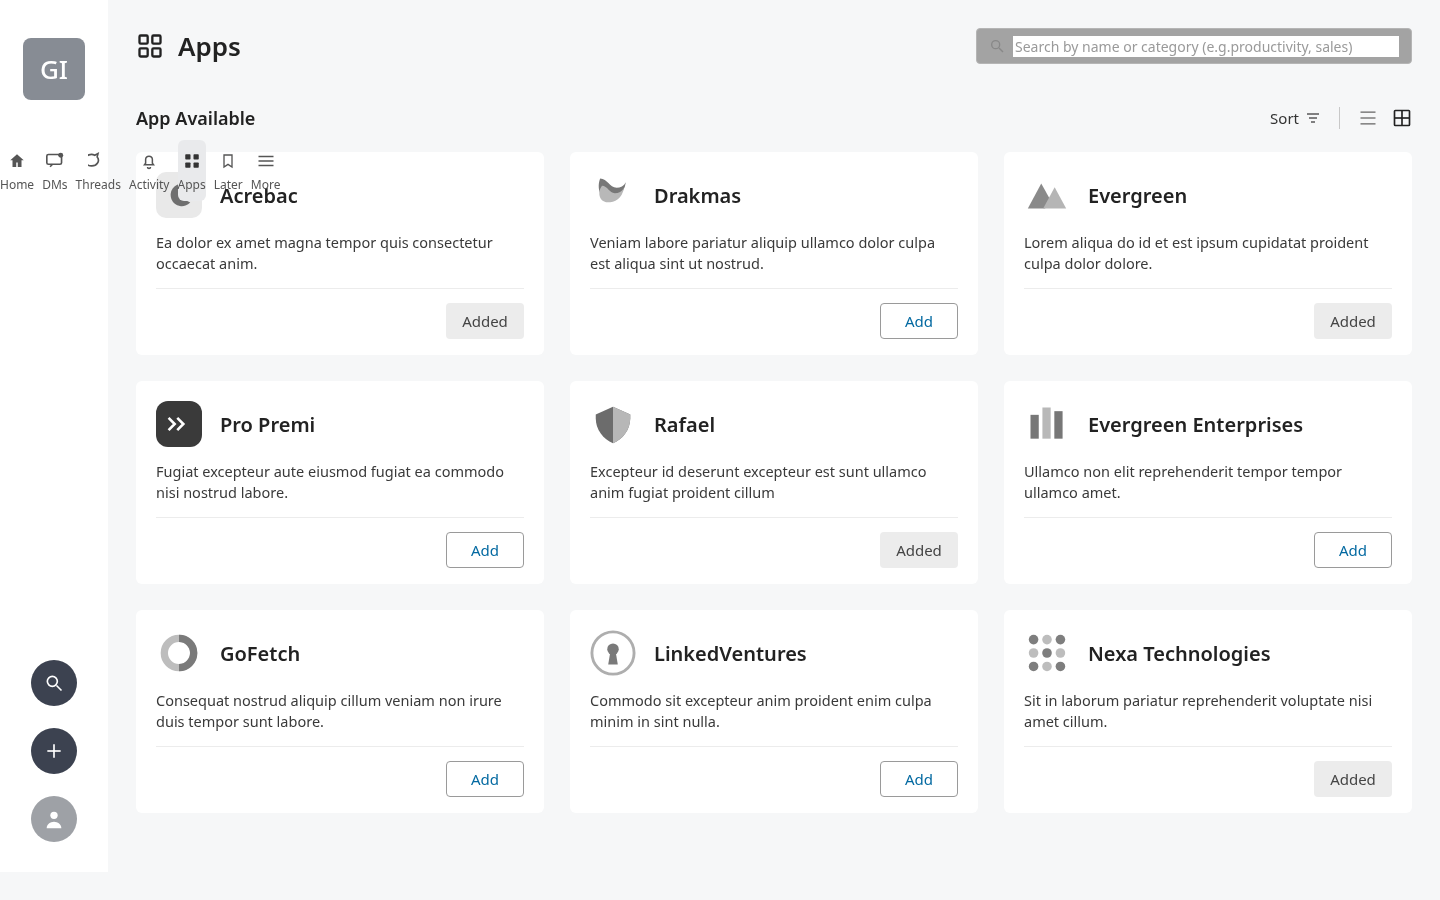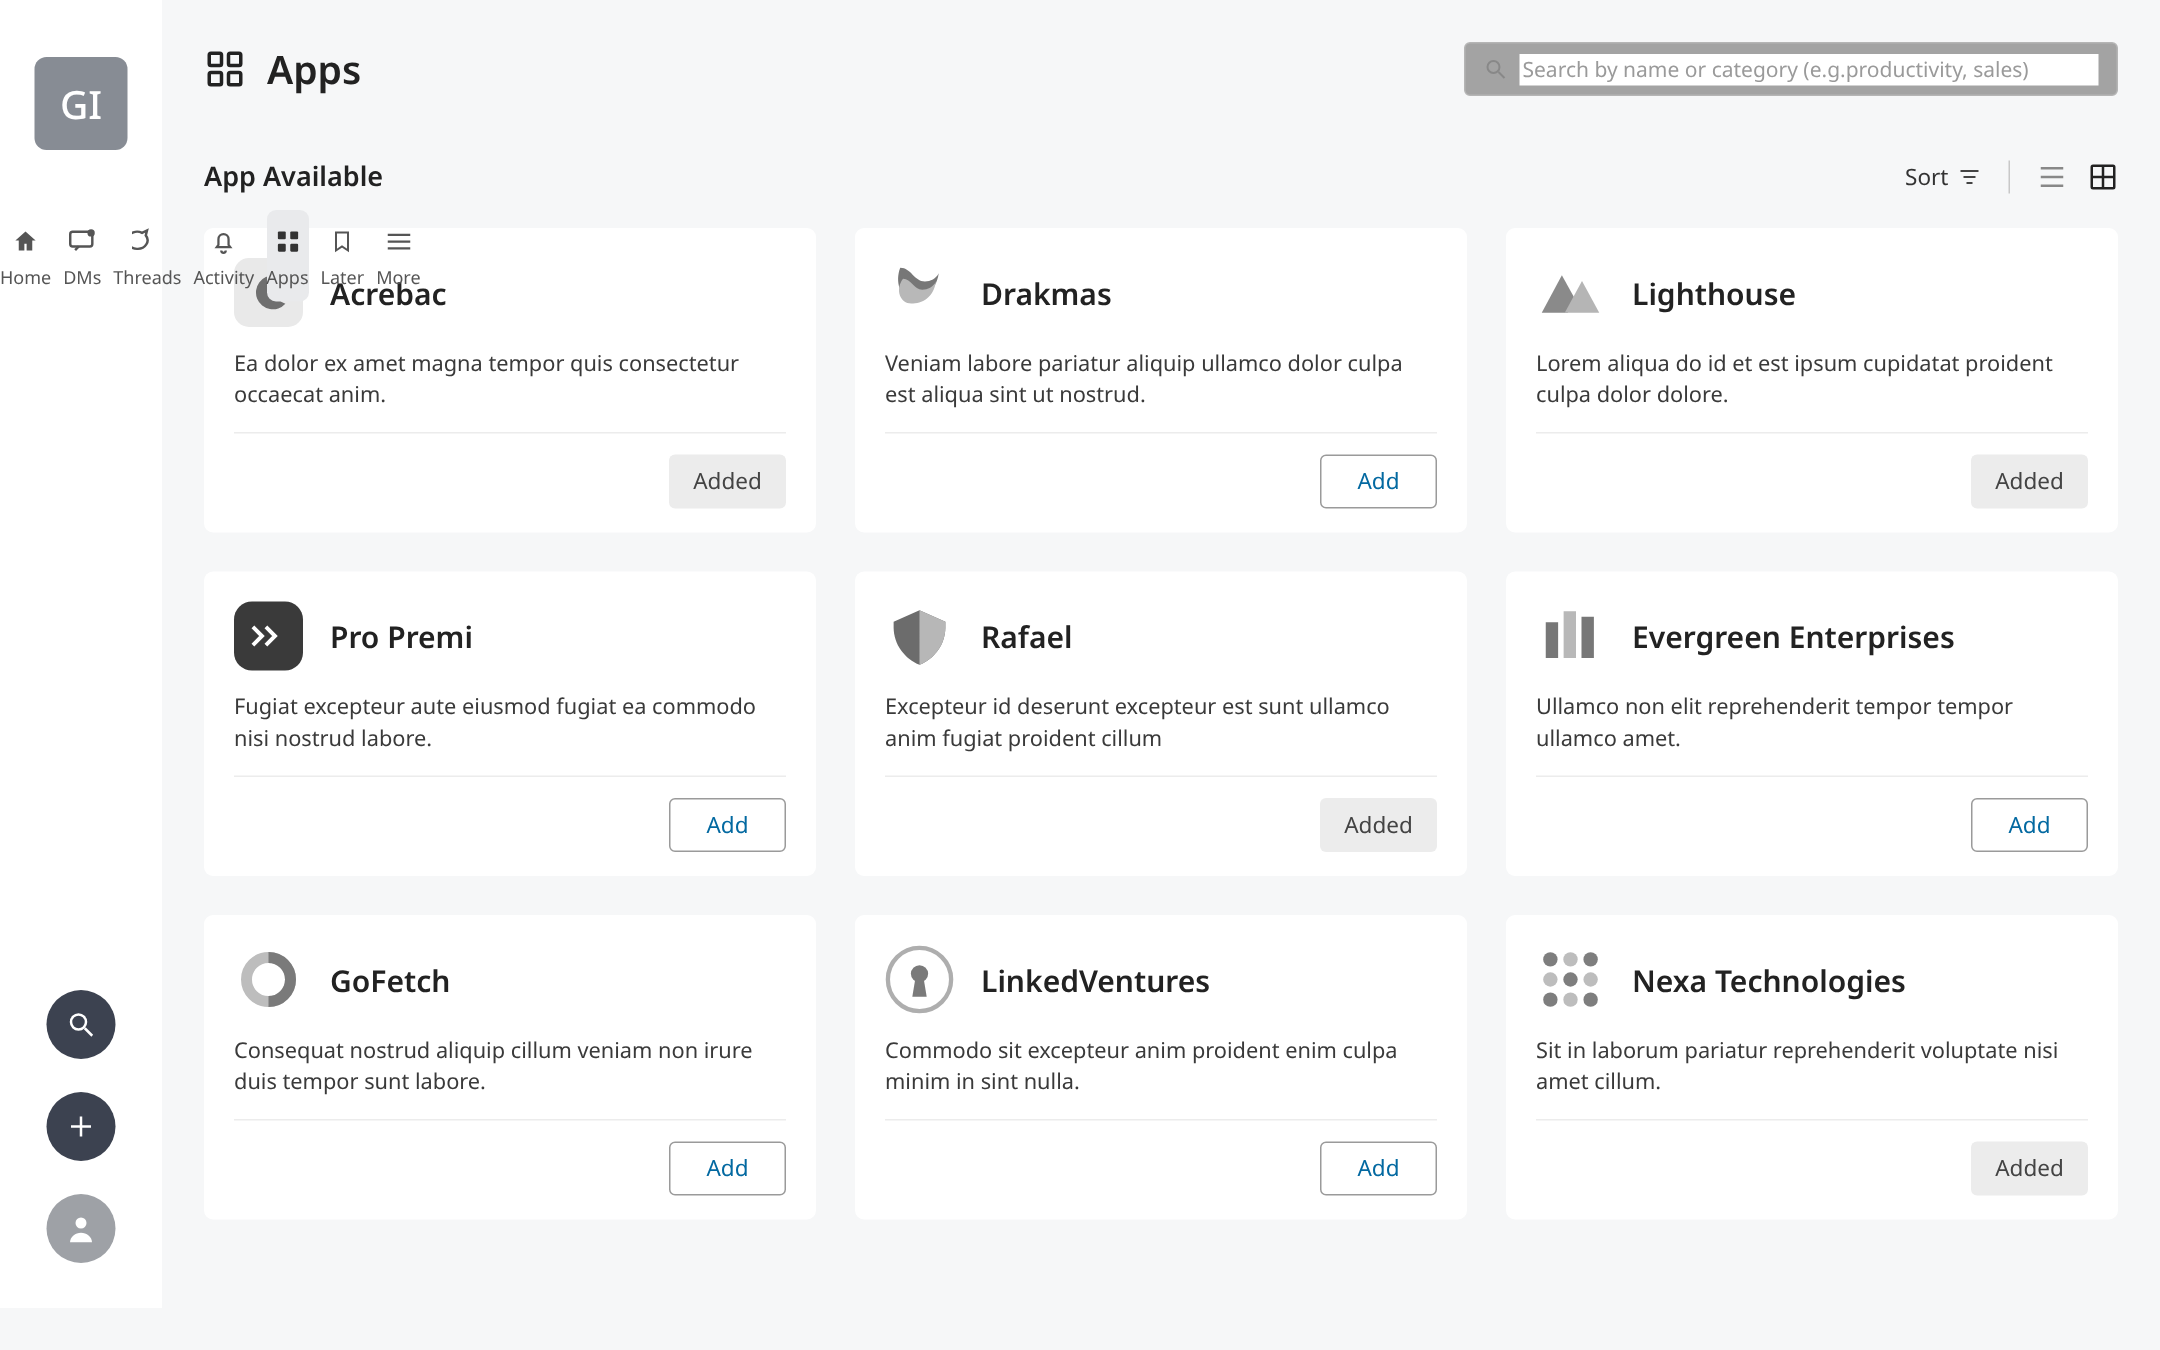--- a/index.html
+++ b/index.html
@@ -250,21 +250,21 @@
           </div>
         </div>
         <div class="card">
           <div class="card-head">
             <div class="app-logo">
               <svg width="46" height="40" viewBox="0 0 48 40">
                 <path fill="#8a8a8a" d="M4 34L18 8l10 18-6 8z"></path>
                 <path fill="#b5b5b5" d="M20 34L32 12l12 22z"></path>
               </svg>
             </div>
-            <div class="app-name">Lighthouse</div>
+            <div class="app-name">Evergreen</div>
           </div>
           <div class="app-desc">Lorem aliqua do id et est ipsum cupidatat proident culpa dolor dolore.</div>
           <div class="card-foot">
             <div class="btn added">Added</div>
           </div>
         </div>
         <div class="card">
           <div class="card-head">
             <div class="app-logo">
               <div style="width:46px;height:46px;border-radius:12px;background:#3a3a3a;display:flex;align-items:center;justify-content:center;">

